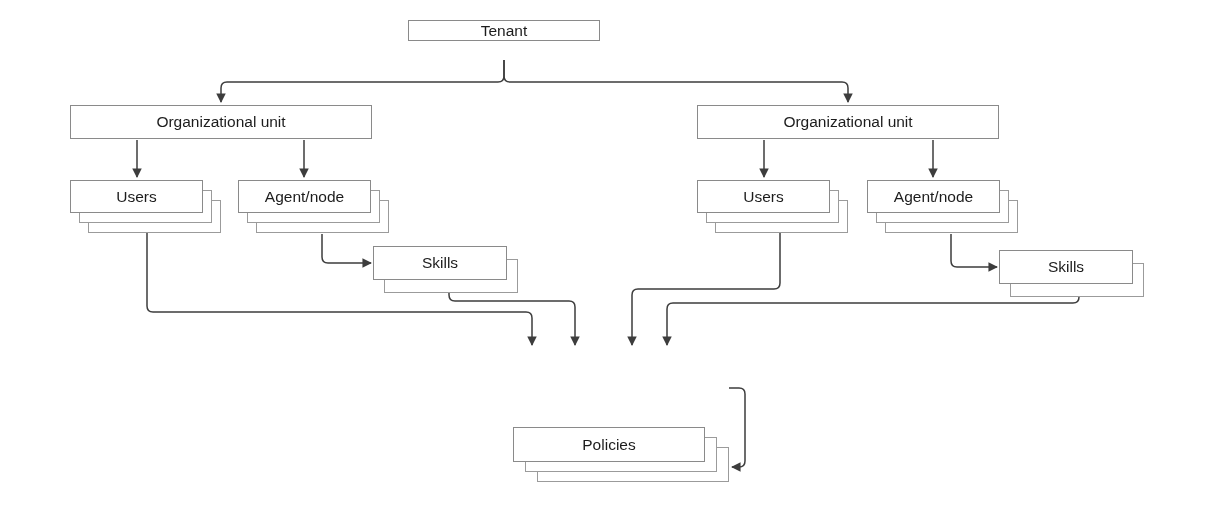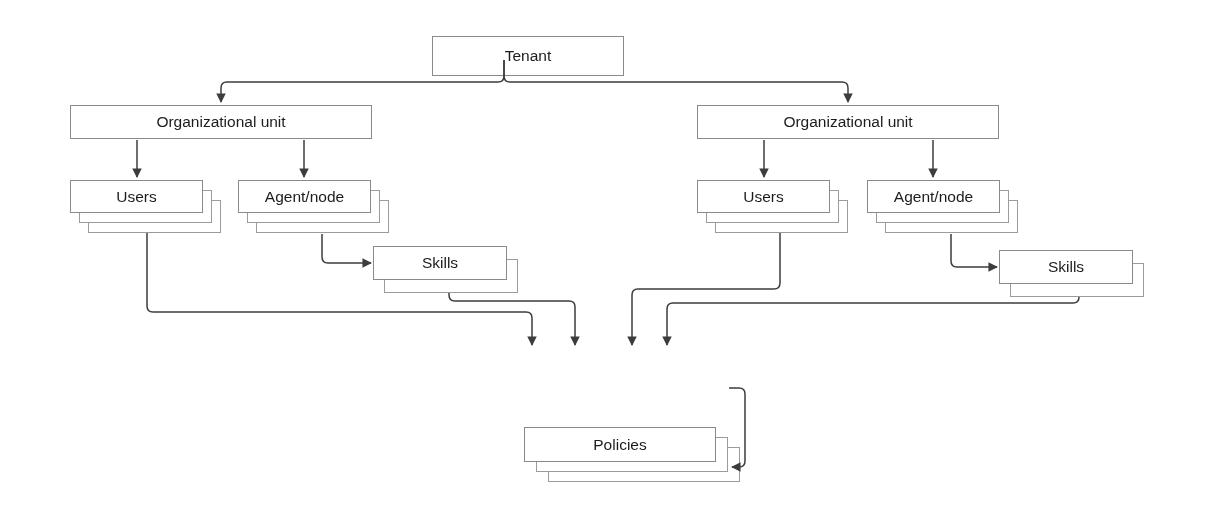--- a/index.html
+++ b/index.html
@@ -51,21 +51,21 @@
   .stack3big .g1 { left: 12px; top: 10px; }
   .stack3big .g2 { left: 24px; top: 20px; }
   
   .stack2 .g1 { left: 11px; top: 13px; }
 </style>
 </head>
 <body>
 
 <div id="canvas">
 
-  <div class="node" style="left:408px; top:36px; width:192px; height:40px;margin-left:24px;">
+  <div class="node" style="left:408px; top:20px; width:192px; height:21px;">
     <div class="front">Tenant</div>
   </div>
 
   <div class="node" style="left:70px; top:105px; width:302px; height:34px;">
     <div class="front">Organizational unit</div>
   </div>
 
   <div class="node" style="left:697px; top:105px; width:302px; height:34px;">
     <div class="front">Organizational unit</div>
   </div>
@@ -98,21 +98,21 @@
     <div class="ghost g1"></div>
     <div class="front">Agent/node</div>
   </div>
 
   <div class="node stack2" style="left:999px; top:250px; width:134px; height:34px;">
     <div class="ghost g1"></div>
     <div class="front">Skills</div>
   </div>
 
 
-  <div class="node stack3big" style="left:524px; top:427px; width:192px; height:35px;">
+  <div class="node stack3big" style="left:513px; top:427px; width:192px; height:35px;">
     <div class="ghost g2"></div>
     <div class="ghost g1"></div>
     <div class="front">Policies</div>
   </div>
 
   <svg id="connectors" width="1208" height="513" viewBox="0 0 1208 513">
     <defs>
       <marker id="arrow" viewBox="0 0 10 10" refX="9" refY="5" markerWidth="9.5" markerHeight="9.5" markerUnits="userSpaceOnUse" orient="auto-start-reverse">
         <path d="M0,0 L10,5 L0,10 z" fill="#3d3d3d"></path>
       </marker>

